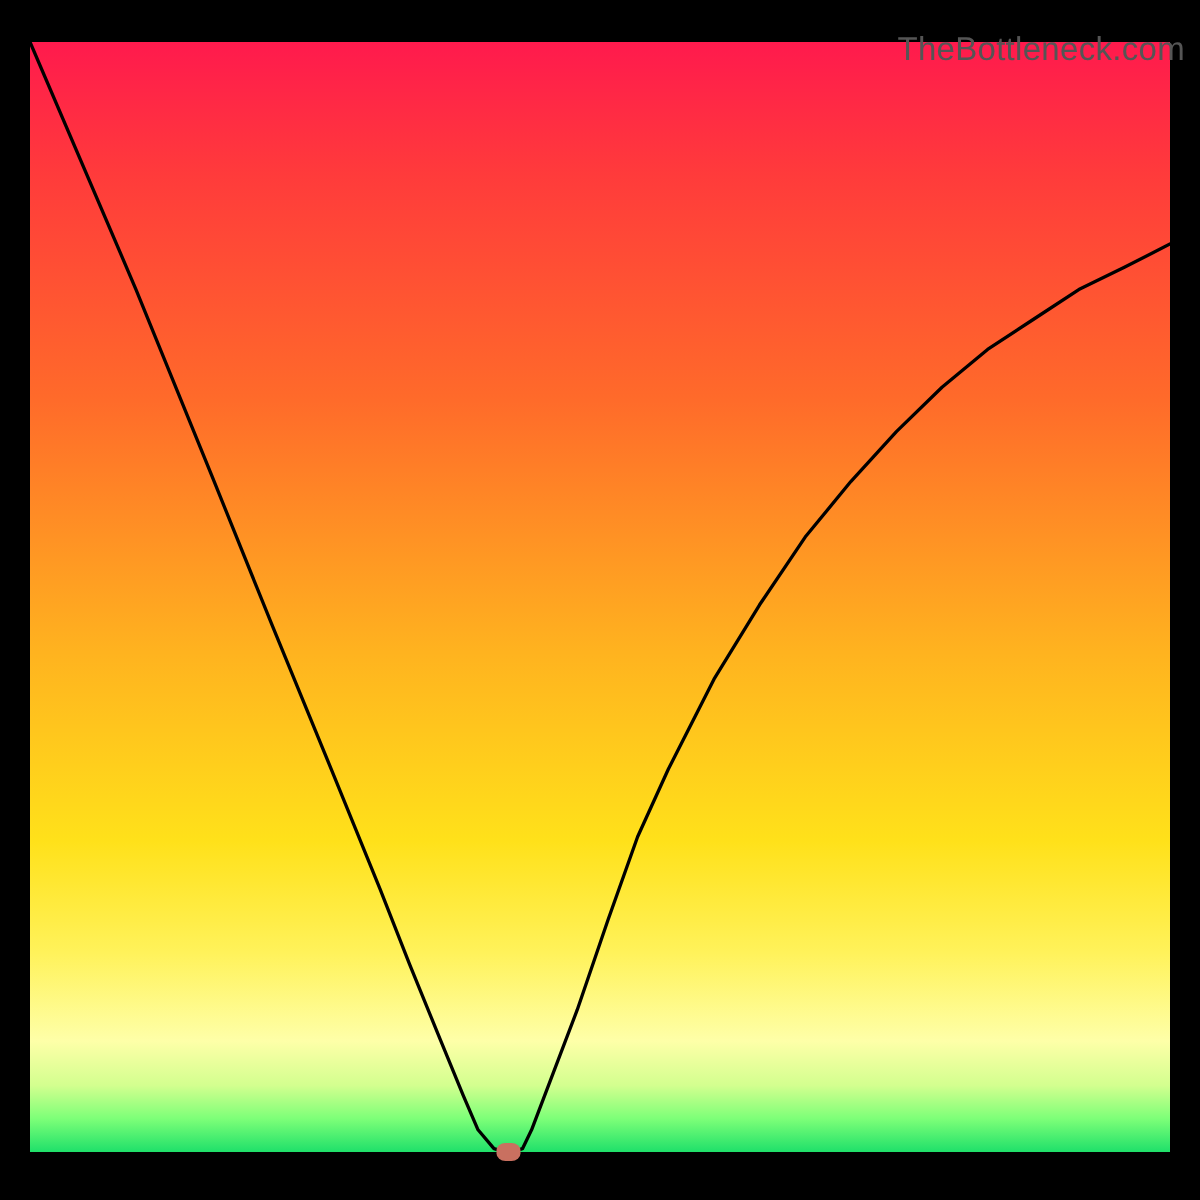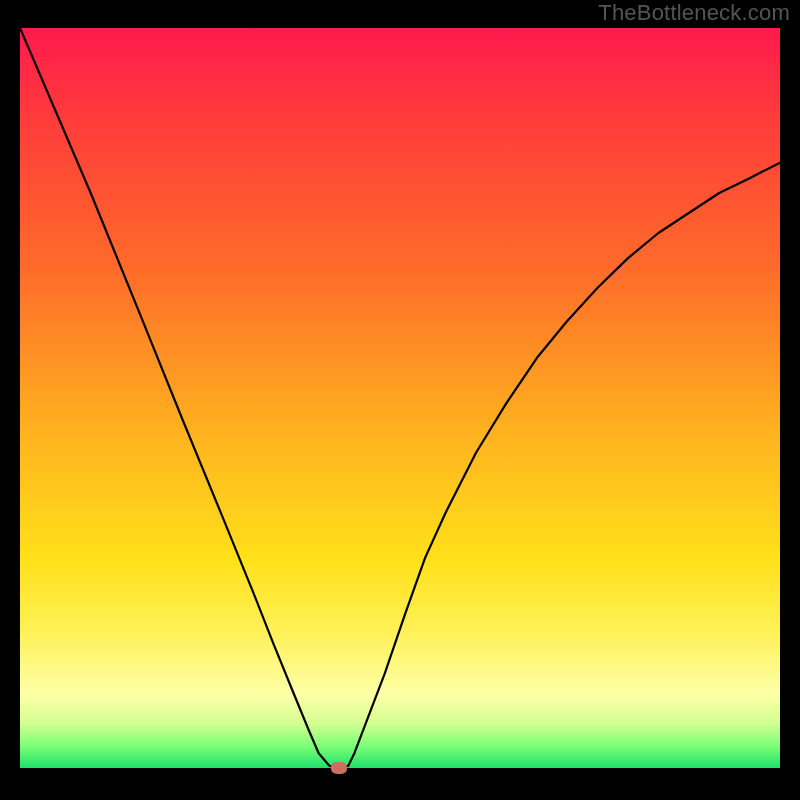--- a/index.html
+++ b/index.html
@@ -12,21 +12,21 @@
     position: relative;
     overflow: hidden;
   }
   .container {
     position: relative;
     width: 800px;
     height: 800px;
   }
   .watermark {
     position: absolute;
-    top: 0;
+    top: 20px;
     right: 10px;
     color: #555555;
     font-size: 22px;
     font-weight: 500;
     letter-spacing: 0.2px;
     z-index: 10;
   }
   .plot-outer {
     position: absolute;
     left: 20px;

